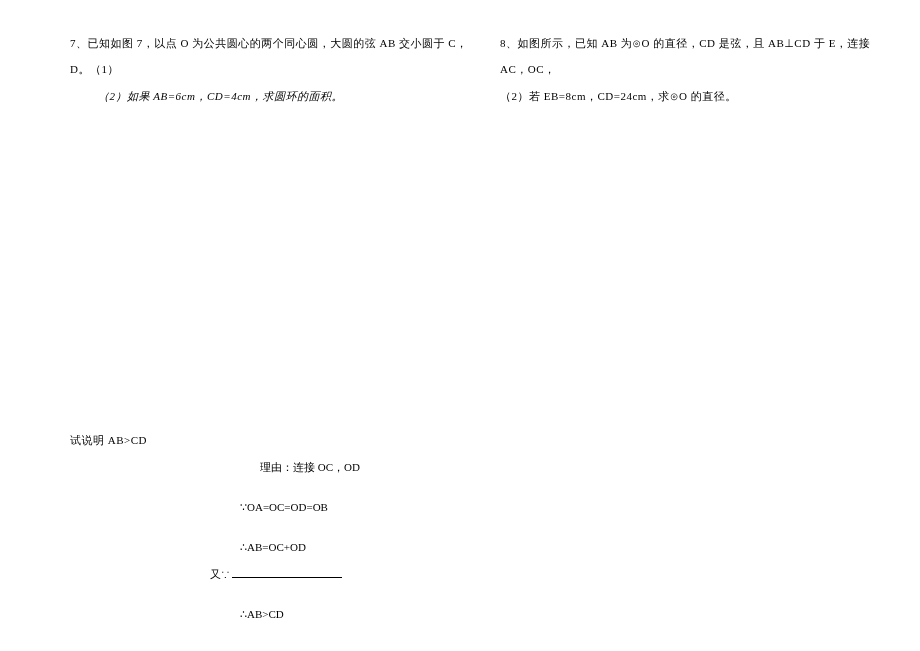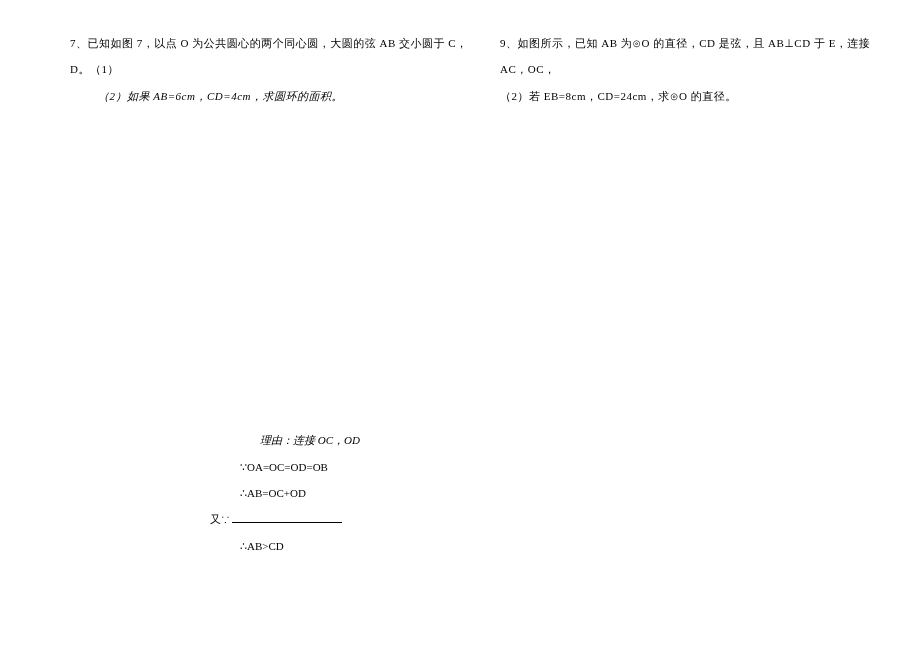--- a/index.html
+++ b/index.html
@@ -39,25 +39,25 @@
     .indent {
       padding-left: 28px;
       font-style: italic;
     }
     .gap-large {
       height: 318px;
     }
     .reason-block {
       padding-left: 190px;
       line-height: 2.4;
-      font-style: italic;
     }
     .reason-block-2 {
       padding-left: 170px;
       line-height: 2.4;
+      margin-top: 14px;
     }
     .reason-block-3 {
       padding-left: 140px;
       line-height: 2.4;
     }
     .blank-line {
       display: inline-block;
       border-bottom: 1px solid #000;
       width: 110px;
       height: 1px;
@@ -68,27 +68,28 @@
 </head>
 <body>
 
 <div class="page">
   <div class="left-col">
     <div class="problem-line">7、已知如图 7，以点 O 为公共圆心的两个同心圆，大圆的弦 AB 交小圆于 C，D。（1）</div>
     <div class="problem-line indent">（2）如果 AB=6cm，CD=4cm，求圆环的面积。</div>
 
     <div class="gap-large"></div>
 
+    <div class="problem-line">试说明 AB&gt;CD</div>
     <div class="reason-block">理由：连接 OC，OD</div>
     <div class="reason-block-2">∵OA=OC=OD=OB</div>
     <div class="reason-block-2">∴AB=OC+OD</div>
     <div class="reason-block-3">
       <span>又∵</span><span class="blank-line"></span>
     </div>
     <div class="reason-block-2">∴AB&gt;CD</div>
 
   </div>
 
   <div class="right-col">
-    <div class="problem-line">9、如图所示，已知 AB 为⊙O 的直径，CD 是弦，且 AB⊥CD 于 E，连接 AC，OC，</div>
+    <div class="problem-line">8、如图所示，已知 AB 为⊙O 的直径，CD 是弦，且 AB⊥CD 于 E，连接 AC，OC，</div>
     <div class="problem-line">（2）若 EB=8cm，CD=24cm，求⊙O 的直径。</div>
   </div>
 </div>
 
 </body></html>

